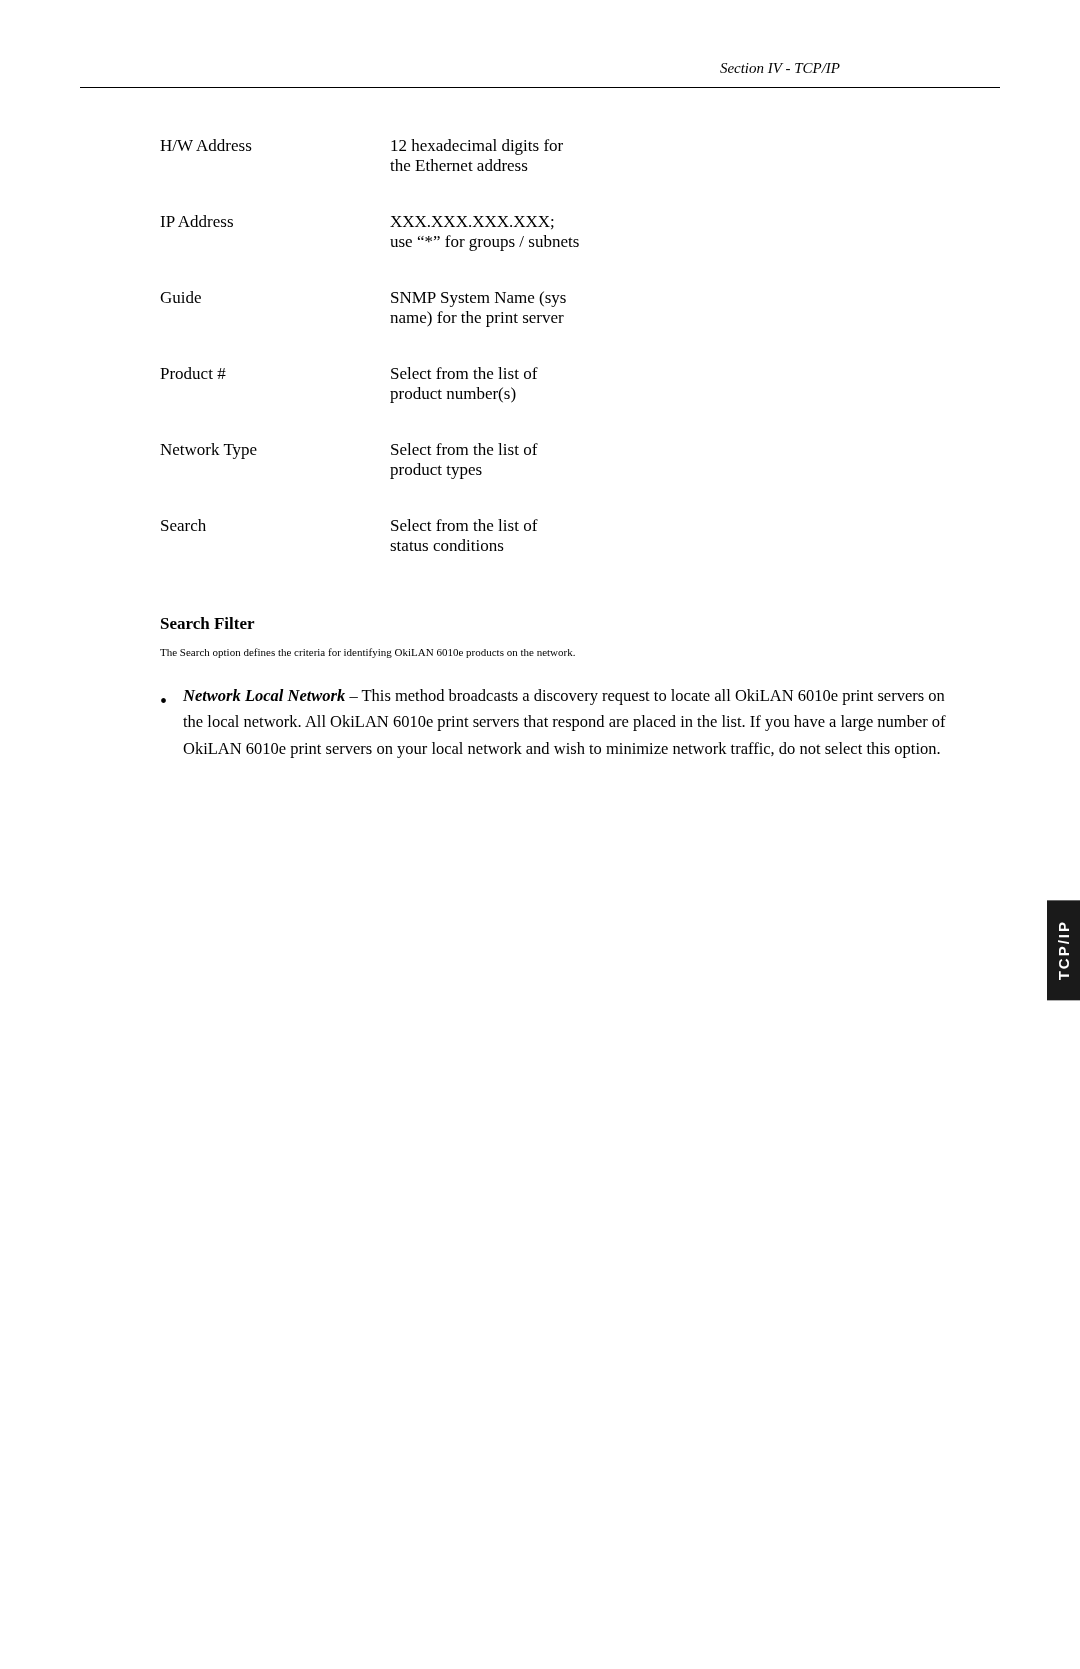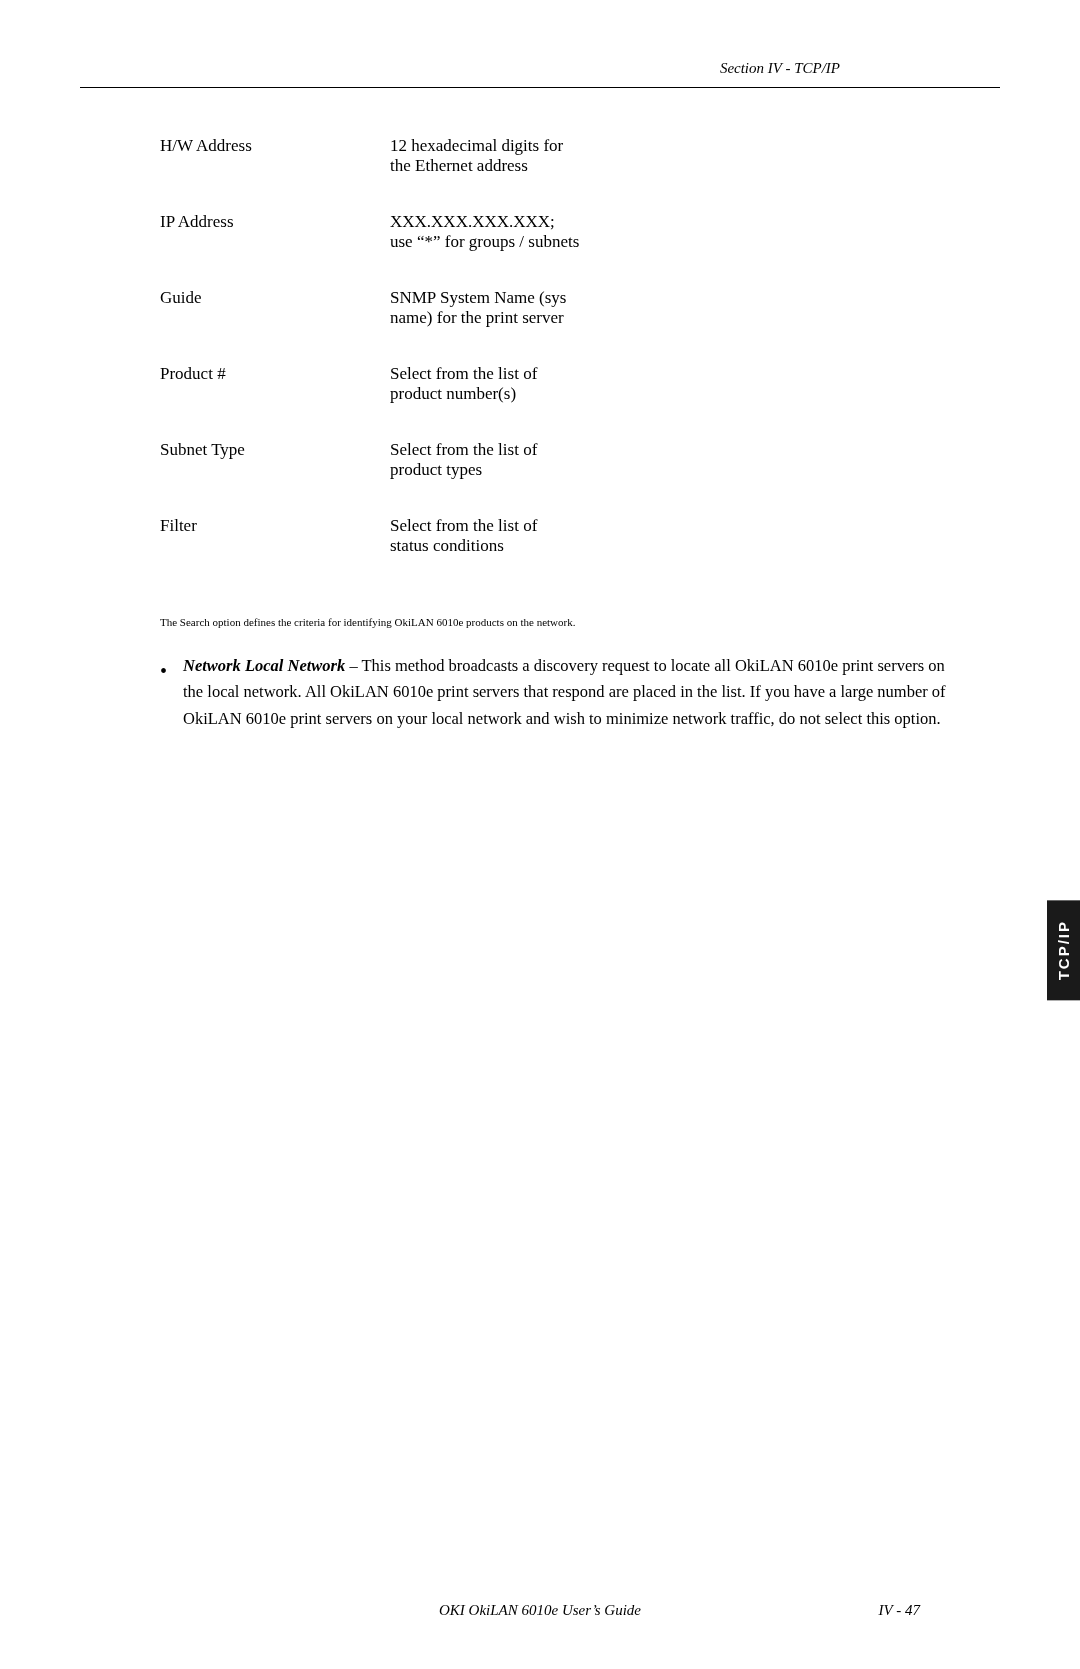--- a/index.html
+++ b/index.html
@@ -166,42 +166,39 @@
           </tr>
           <tr>
             <td>Guide</td>
             <td>SNMP System Name (sys<br>name) for the print server</td>
           </tr>
           <tr>
             <td>Product #</td>
             <td>Select from the list of<br>product number(s)</td>
           </tr>
           <tr>
-            <td>Subnet Type</td>
+            <td>Network Type</td>
             <td>Select from the list of<br>product types</td>
           </tr>
           <tr>
-            <td>Filter</td>
+            <td>Search</td>
             <td>Select from the list of<br>status conditions</td>
           </tr>
         </tbody>
     </table>
 
     <div>
+      <p class="search-filter-title">Search Filter</p>
       <p class="search-filter-intro">The Search option defines the criteria for identifying OkiLAN 6010e products on the network.</p>
       <ul class="bullet-list" id="bullet-list">
       <li>
             <span class="bullet-dot">•</span>
             <span class="bullet-text"><em>Network Local Network</em> – This method broadcasts a discovery request to locate all OkiLAN 6010e print servers on the local network. All OkiLAN 6010e print servers that respond are placed in the list. If you have a large number of OkiLAN 6010e print servers on your local network and wish to minimize network traffic, do not select this option.</span>
           </li>
         </ul>
     </div>
 
   </div>
 
   <div class="side-tab">TCP/IP</div>
 
-  <div class="footer">
-    <span class="footer-title">OKI OkiLAN 6010e User’s Guide</span>
-    <span class="footer-page">IV - 47</span>
-  </div>
 
 </div>
 
 </body></html>

